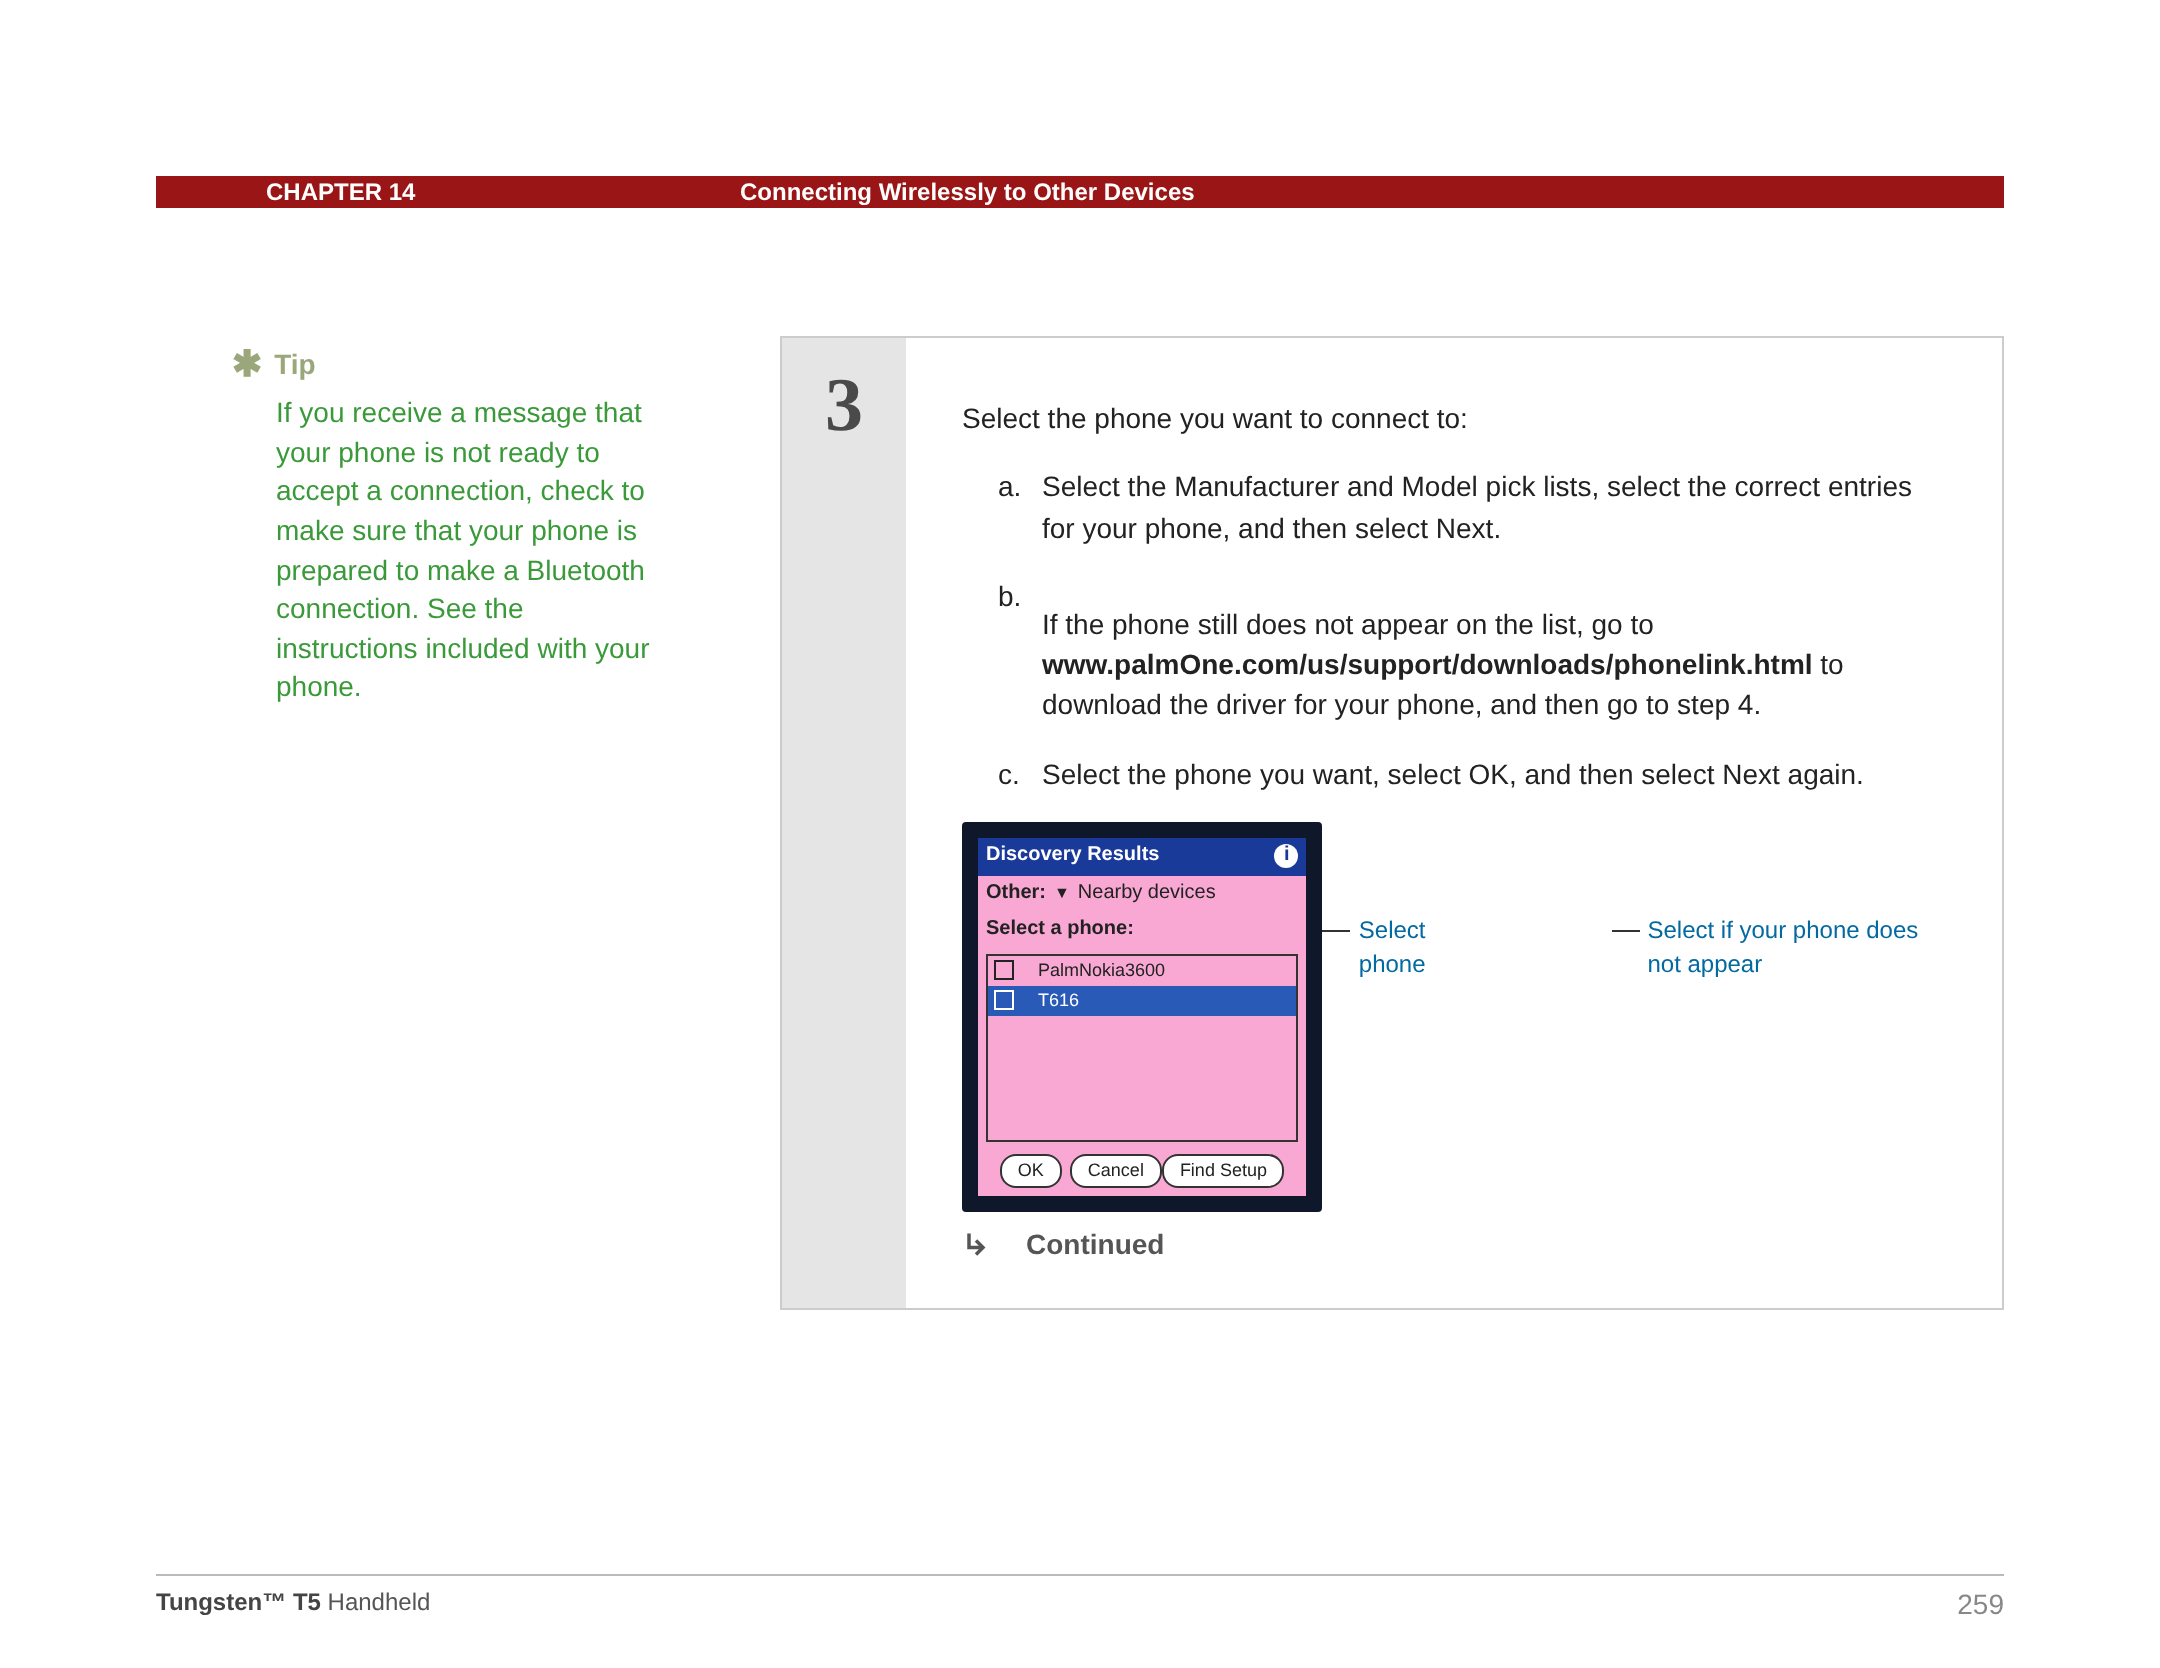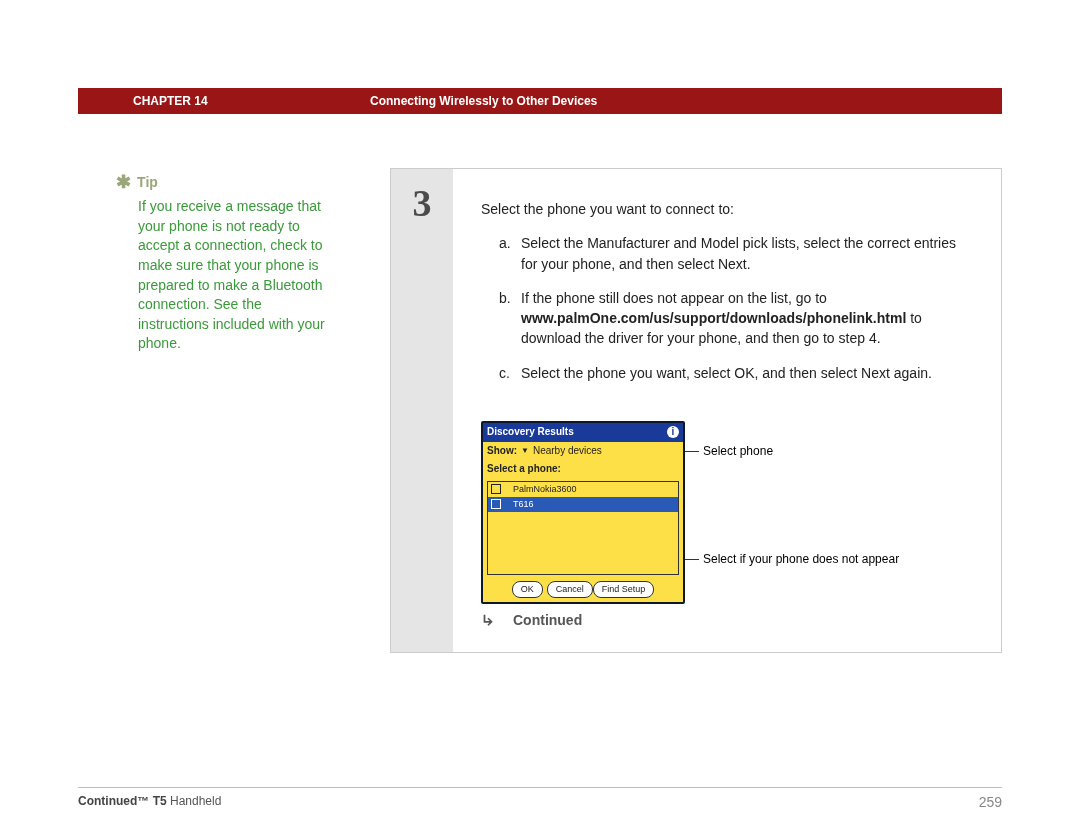--- a/index.html
+++ b/index.html
@@ -10,21 +10,21 @@
     width: 1080px;
     height: 834px;
     position: relative;
     color: #222;
   }
   .header-bar {
     position: absolute;
     top: 88px;
     left: 78px;
     right: 78px;
-    height: 26px;
+    height: 16px;
     background: #9a1515;
     color: #fff;
     font-size: 12px;
     font-weight: bold;
     display: flex;
     align-items: center;
   }
   .header-chapter {
     position: absolute;
     left: 55px;
@@ -106,26 +106,25 @@
   }
   .dialog-wrap {
     display: flex;
     align-items: flex-start;
     gap: 18px;
     margin-top: 6px;
     margin-bottom: 6px;
   }
   .dialog {
     width: 200px;
-    border: 2px solid #0f172a;
+    border: 8px solid #0f172a;
     border-radius: 2px;
-    background: #fde047;
+    background: #f9a8d4;
     font-size: 10px;
     font-family: Tahoma, Arial, sans-serif;
-    margin-top: 24px;
   }
   .dialog-title {
     background: #1a3a9a;
     color: #fff;
     font-weight: bold;
     padding: 2px 4px;
     display: flex;
     align-items: center;
     justify-content: space-between;
   }
@@ -170,23 +169,23 @@
   }
   .dbtn {
     border: 1px solid #333;
     border-radius: 8px;
     padding: 1px 8px;
     font-size: 9px;
     background: #fff;
   }
   .callouts {
     display: flex;
-    flex-direction: column;
+    flex-direction: row;
     font-size: 12px;
-    color: #000000;
+    color: #0369a1;
     gap: 91px;
     padding-top: 46px;
   }
   .callout-line {
     position: relative;
   }
   .callout-line::before {
     content: "";
     position: absolute;
     left: -18px;
@@ -233,39 +232,39 @@
     <p>Select the phone you want to connect to:</p>
 
     <div class="ol">
       <div class="ol-item">
         <div class="ol-letter">a.</div>
         <div class="ol-body">Select the Manufacturer and Model pick lists, select the correct entries for your phone, and then select Next.</div>
       </div>
       <div class="ol-item">
         <div class="ol-letter">b.</div>
         <div class="ol-body">
-          <div style="margin-top:0">
+          <div style="margin-top:14px">
             <span>If the phone still does not appear on the list, go to </span><b>www.palmOne.com/us/support/downloads/phonelink.html</b><span> to download the driver for your phone, and then go to step 4.</span>
           </div>
         </div>
       </div>
       <div class="ol-item">
         <div class="ol-letter">c.</div>
         <div class="ol-body">Select the phone you want, select OK, and then select Next again.</div>
       </div>
     </div>
 
     <div class="dialog-wrap">
       <div class="dialog">
         <div class="dialog-title">
           <span>Discovery Results</span>
           <span class="dialog-info">i</span>
         </div>
         <div class="dialog-row">
-          <b>Show:</b>
+          <b>Other:</b>
           <span class="dropdown-arrow">▼</span>
           <span>Nearby devices</span>
         </div>
         <div class="dialog-row">
           <b>Select a phone:</b>
         </div>
         <div class="phone-list">
           <div class="phone-item">
             <span class="phone-icon"></span>
             <span>PalmNokia3600</span>
@@ -293,16 +292,16 @@
       <svg class="continued-icon" viewBox="0 0 16 16">
           <path d="M4 4 L4 12 L12 12 M8 8 L12 12 L8 16" fill="none" stroke="#555" stroke-width="2" transform="translate(0,-2)"></path>
         </svg>
       <span>Continued</span>
     </div>
   </div>
 </div>
 
 <div class="footer">
   <span>
-    <b>Continued™ T5</b><span> Handheld</span>
+    <b>Tungsten™ T5</b><span> Handheld</span>
   </span>
   <span class="pagenum">259</span>
 </div>
 
 </body></html>

